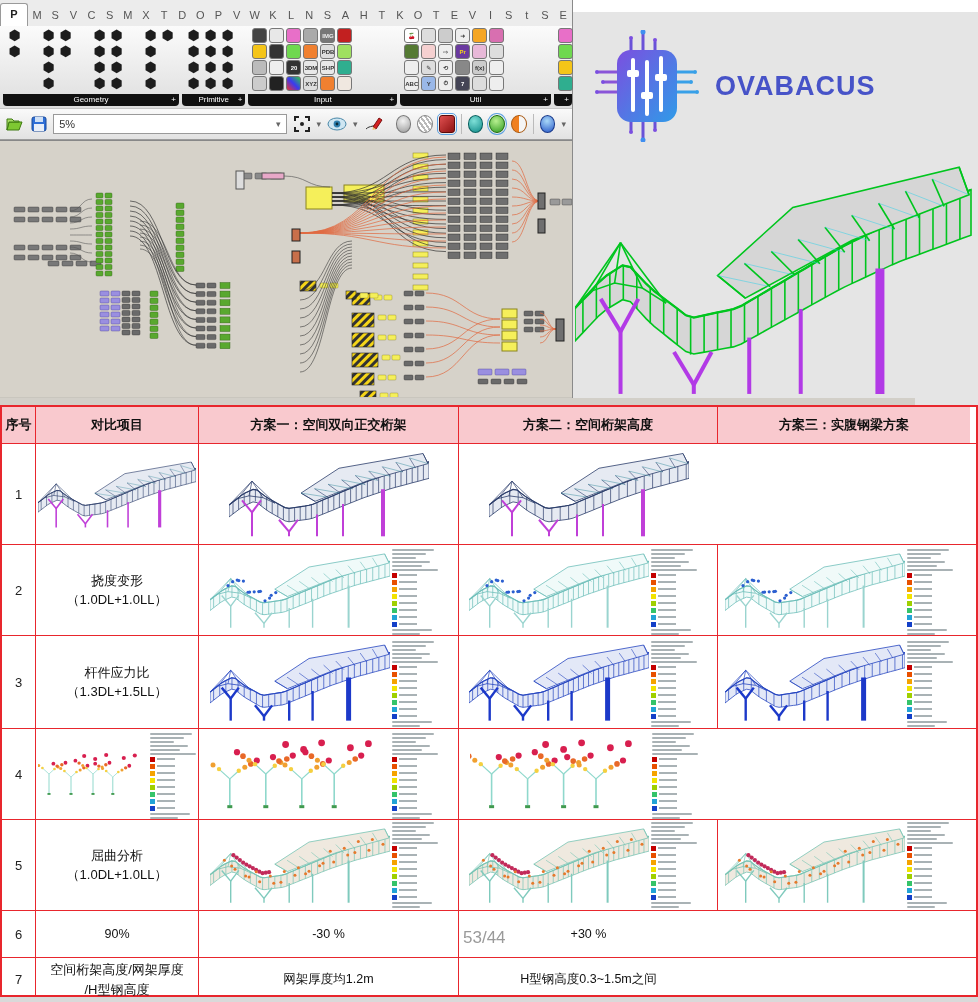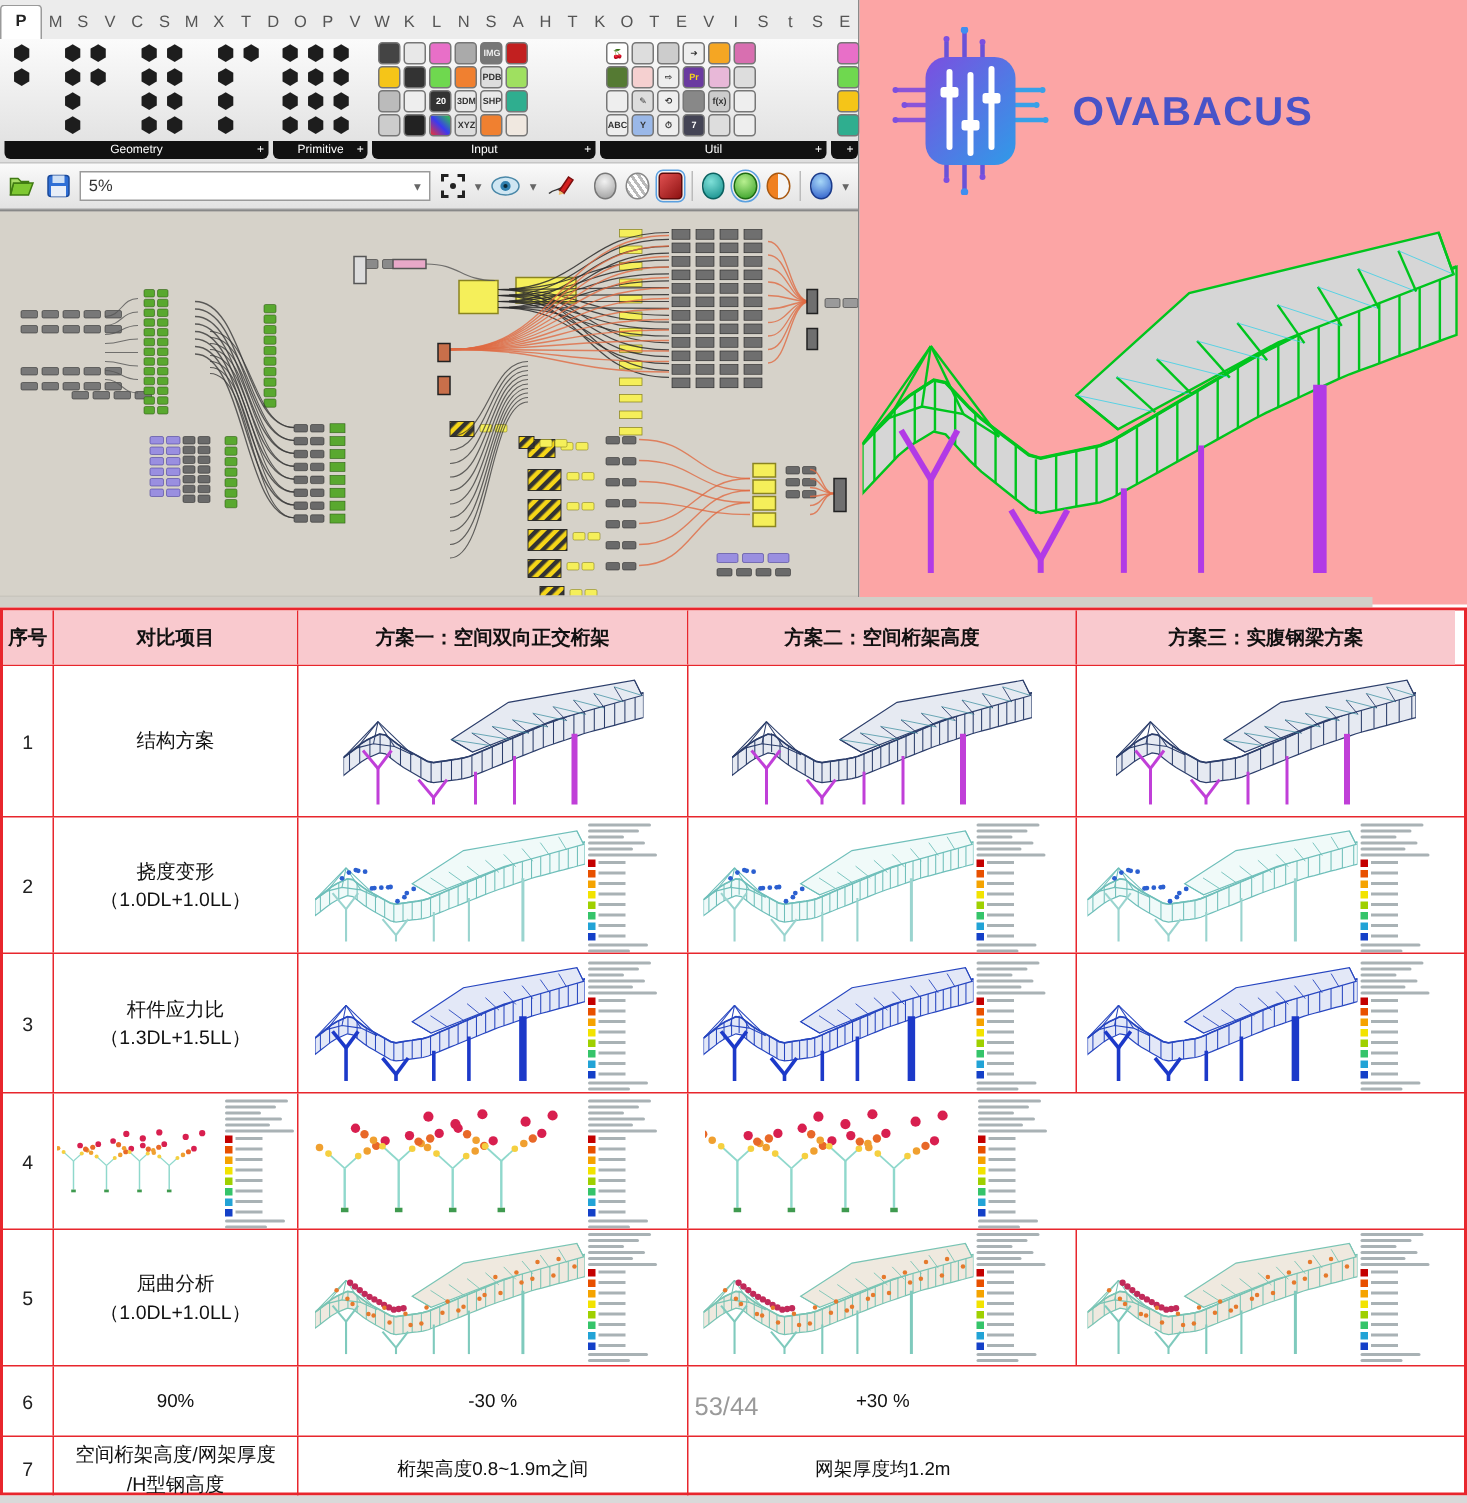--- a/index.html
+++ b/index.html
@@ -21,21 +21,21 @@
   .tbtn{width:20px;height:20px;display:flex;align-items:center;justify-content:center;font-size:14px;}
   .zoomsel{width:270px;height:20px;border:1px solid #9a9a9a;background:#fff;font-size:11px;color:#333;display:flex;align-items:center;justify-content:space-between;padding:0 5px;box-sizing:border-box;}
   .caret{font-size:9px;color:#666;}
   .sphere{width:16px;height:16px;border-radius:50%;display:inline-block;}
   .sel-frame{outline:1px solid #5aa0e0;outline-offset:1px;}
   .tb-sep{width:1px;height:20px;background:#bbb;}
   .canvas-wrap{position:absolute;left:0;top:140px;width:572px;height:263px;background:#d6d2c9;border-top:1px solid #888;}
   .canvas-wrap svg{display:block;}
   .canvas-scroll{position:absolute;left:0;bottom:0;width:572px;height:7px;background:#c9c6be;}
   
-  .rpane{position:absolute;left:573px;top:0;width:405px;height:403px;background:#fca5a5;}
+  .rpane{position:absolute;left:573px;top:12px;width:405px;height:403px;background:#e5e5e5;}
   .logo-row{position:absolute;left:20px;top:18px;display:flex;align-items:center;gap:14px;}
   .logo-text{font-size:27px;font-weight:bold;color:#4753c8;letter-spacing:1px;}
   .model-wrap{position:absolute;left:2px;top:140px;width:400px;height:260px;}
   
   .tablebox{position:absolute;left:0;top:405px;width:978px;height:592px;border:2px solid #e8262d;box-sizing:border-box;background:#fff;}
   .trow{display:grid;grid-template-columns:34px 163px 260px 259px 252px;border-bottom:1.5px solid #e8262d;}
   .trow:last-child{border-bottom:none;}
   .tcell{border-right:1.5px solid #e8262d;display:flex;flex-direction:column;align-items:center;justify-content:center;text-align:center;overflow:hidden;position:relative;}
   .tcell:last-child{border-right:none;}
   .thead .tcell{background:#f9c9ce;font-weight:bold;font-size:13px;color:#111;}
@@ -765,23 +765,20 @@
 <div class="tablebox" id="cmp-table">
     <div class="trow thead" style="height: 36px;">
       <div class="tcell">序号</div>
       <div class="tcell">对比项目</div>
       <div class="tcell">方案一：空间双向正交桁架</div>
       <div class="tcell">方案二：空间桁架高度</div>
       <div class="tcell">方案三：实腹钢梁方案</div>
     </div>
     <div class="trow" style="height: 100px;">
       <div class="tcell rowno">1</div>
-      <div class="tcell rowlabel">
-        <div>结构方案</div>
-      </div>
       <div class="tcell imgcell">
         <svg width="200" height="92" viewBox="0 0 200 92">
           <path d="M0.0,57.0 L4.0,53.9 L8.0,50.7 L12.0,47.6 L16.0,45.1 L20.0,43.2 L24.0,41.4 L28.0,42.0 L32.0,45.1 L36.0,48.1 L40.0,50.8 L44.0,53.0 L48.0,55.2 L52.0,57.4 L56.0,59.6 L60.0,60.4 L64.0,59.8 L68.0,59.2 L72.0,58.6 L76.0,58.0 L80.0,57.3 L84.0,56.2 L88.0,54.5 L92.0,52.8 L96.0,51.1 L100.0,49.4 L104.0,47.7 L108.0,46.0 L112.0,44.3 L116.0,42.6 L120.0,40.9 L124.0,39.2 L128.0,37.5 L132.0,35.8 L136.0,34.2 L140.0,32.8 L144.0,31.3 L148.0,29.9 L152.0,28.5 L156.0,27.0 L160.0,25.6 L164.0,24.3 L168.0,23.1 L172.0,21.9 L176.0,20.8 L180.0,19.6 L184.0,18.4 L188.0,17.3 L192.0,16.1 L196.0,15.0 L200.0,13.8 L200.0,30.4 L196.0,31.4 L192.0,32.5 L188.0,33.6 L184.0,34.6 L180.0,35.7 L176.0,36.8 L172.0,37.9 L168.0,38.9 L164.0,40.0 L160.0,41.2 L156.0,42.6 L152.0,43.9 L148.0,45.3 L144.0,46.6 L140.0,48.0 L136.0,49.3 L132.0,50.8 L128.0,52.4 L124.0,54.0 L120.0,55.6 L116.0,57.2 L112.0,58.8 L108.0,60.4 L104.0,62.1 L100.0,63.7 L96.0,65.3 L92.0,66.9 L88.0,68.5 L84.0,70.1 L80.0,71.1 L76.0,71.7 L72.0,72.2 L68.0,72.7 L64.0,73.2 L60.0,73.8 L56.0,72.9 L52.0,70.6 L48.0,68.3 L44.0,66.0 L40.0,63.7 L36.0,60.9 L32.0,57.8 L28.0,54.6 L24.0,53.9 L20.0,55.7 L16.0,57.4 L12.0,59.8 L8.0,62.9 L4.0,65.9 L-0.0,69.0 Z" fill="#e6eaf2" stroke="#2c3e6b" stroke-width="0.8"></path>
           <line x1="4" y1="53.885714285714286" x2="4" y2="65.93771428571429" stroke="#2c3e6b" stroke-width="0.7"></line>
           <line x1="10.8" y1="48.523428571428575" x2="10.8" y2="60.73182857142858" stroke="#2c3e6b" stroke-width="0.7"></line>
           <line x1="17.6" y1="44.344" x2="17.6" y2="56.7088" stroke="#2c3e6b" stroke-width="0.7"></line>
           <line x1="24.400000000000002" y1="41.216" x2="24.400000000000002" y2="53.7372" stroke="#2c3e6b" stroke-width="0.7"></line>
           <line x1="31.200000000000006" y1="44.46666666666667" x2="31.200000000000006" y2="57.14426666666667" stroke="#2c3e6b" stroke-width="0.7"></line>
           <line x1="38.00000000000001" y1="49.68000000000001" x2="38.00000000000001" y2="62.51400000000001" stroke="#2c3e6b" stroke-width="0.7"></line>
           <line x1="44.800000000000004" y1="53.433600000000006" x2="44.800000000000004" y2="66.424" stroke="#2c3e6b" stroke-width="0.7"></line>
@@ -2402,18 +2399,18 @@
       <div class="tcell cellval">90%</div>
       <div class="tcell cellval">-30 %</div>
       <div class="tcell cellval">+30 %</div>
     </div>
     <div class="trow" style="height: 43px;">
       <div class="tcell rowno">7</div>
       <div class="tcell rowlabel">
         <div>空间桁架高度/网架厚度</div>
         <div>/H型钢高度</div>
       </div>
-      <div class="tcell cellval">桁架高度0.8~1.9m之间</div>
       <div class="tcell cellval">网架厚度均1.2m</div>
+      <div class="tcell cellval">H型钢高度0.3~1.5m之间</div>
     </div>
   </div>
 <div class="pageno">53/44</div>
 <div class="bottom-strip"></div>
 
 </body></html>

